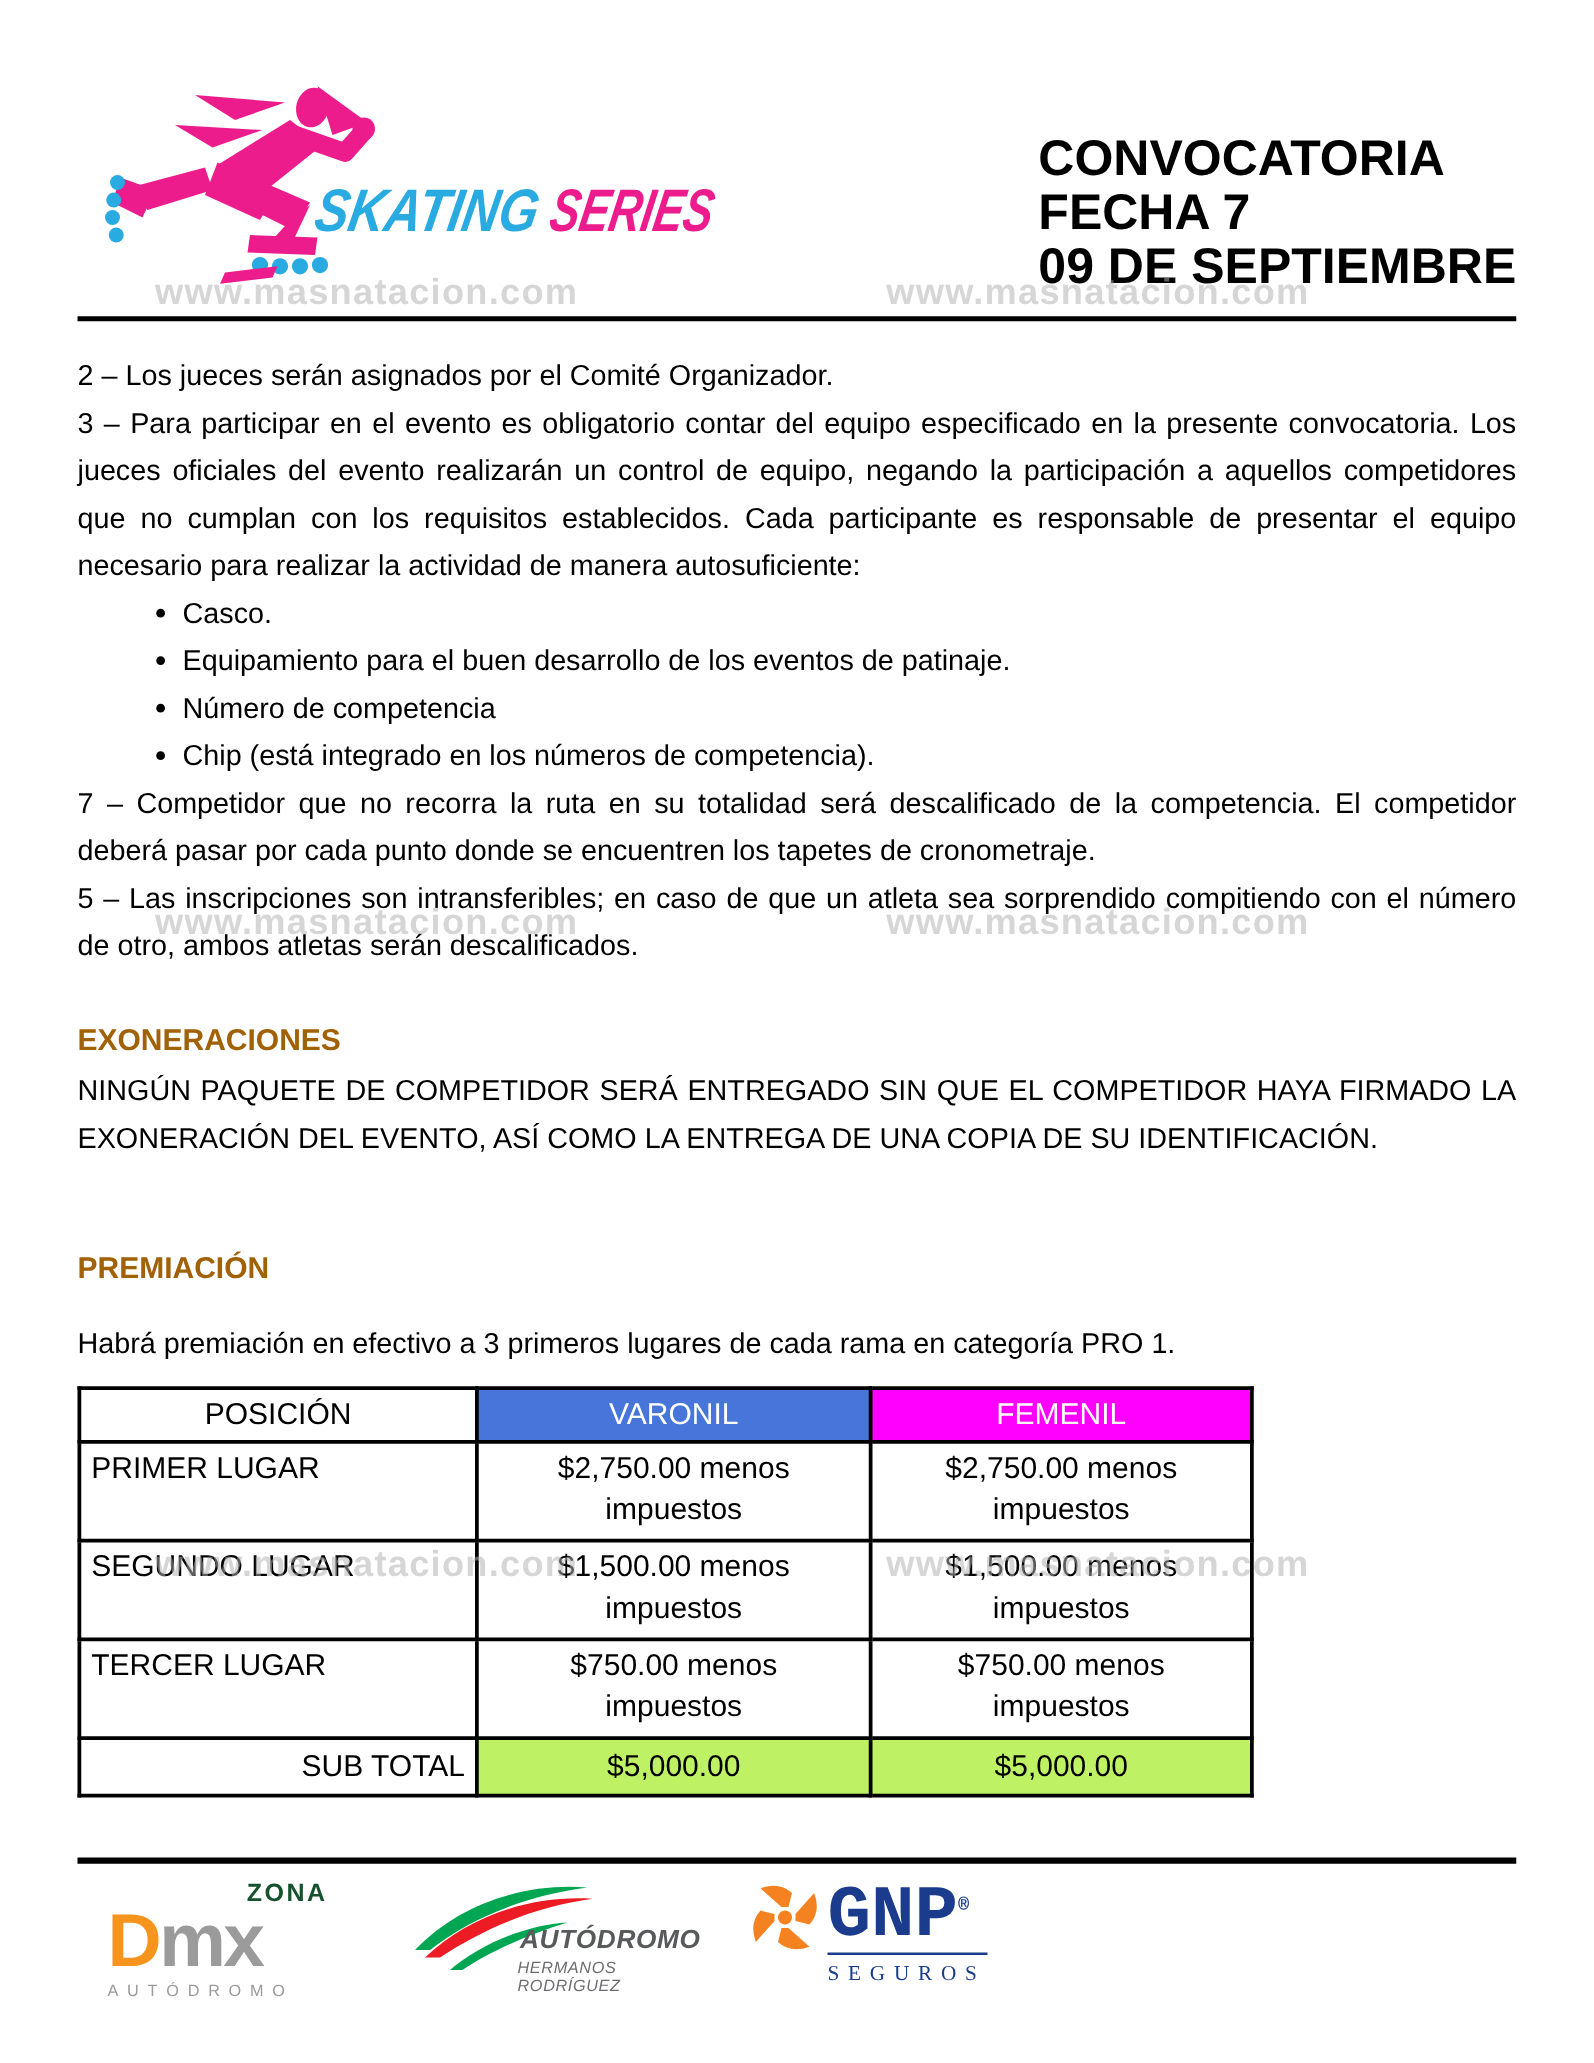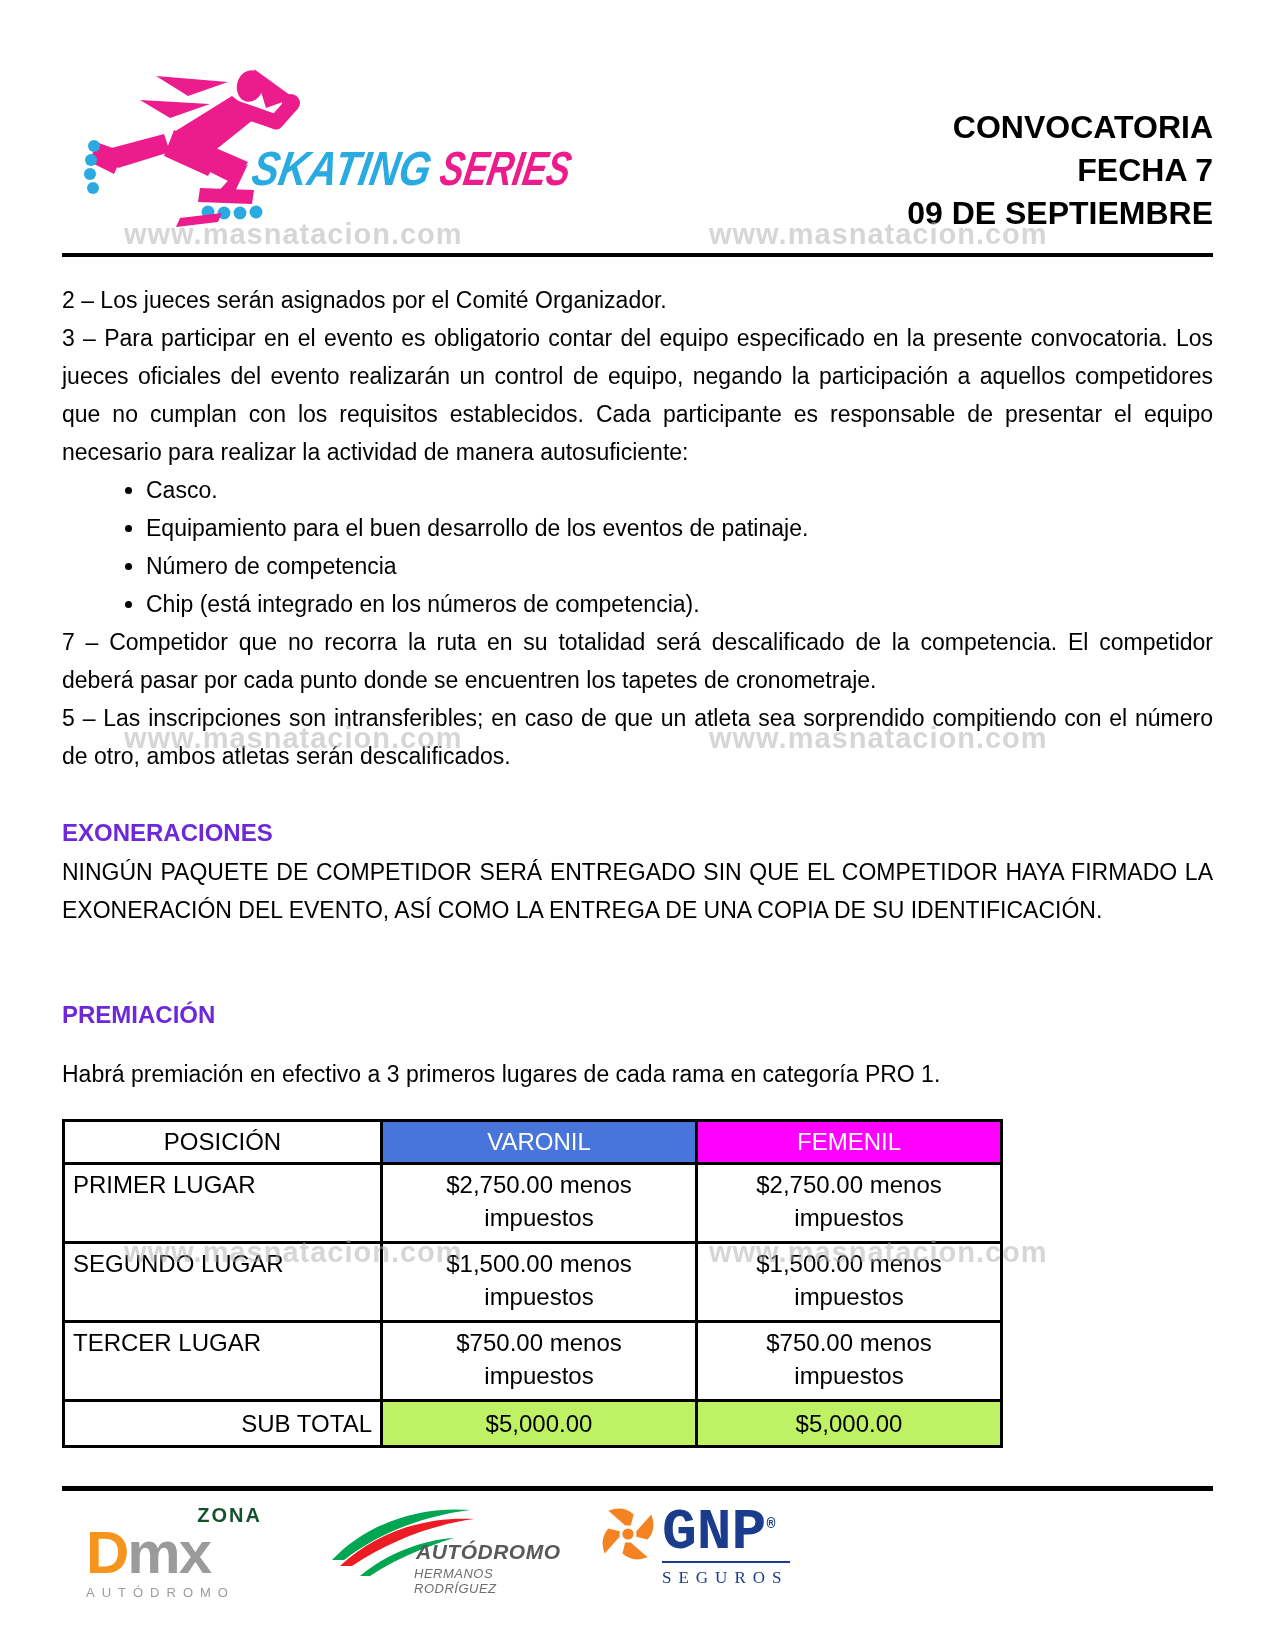--- a/index.html
+++ b/index.html
@@ -8,38 +8,38 @@
     font-family:"Liberation Sans","DejaVu Sans",sans-serif;color:#000;overflow:hidden;
   }
   
   .wm{
     position:absolute;z-index:3;font-size:29px;font-weight:bold;
     color:rgba(176,176,176,0.52);letter-spacing:1px;pointer-events:none;white-space:nowrap;
   }
   
   .logo-svg{position:absolute;left:70px;top:56px;z-index:2;}
   .doc-title{
-    position:absolute;right:62px;top:106px;z-index:2;text-align:right;
-    font-size:32px;font-weight:bold;line-height:43px;
+    position:absolute;right:62px;top:106px;z-index:2;
+    font-size:40px;font-weight:bold;line-height:43px;
   }
   .rule{position:absolute;left:62px;width:1151px;background:#000;z-index:2;}
   .top-rule{top:253px;height:4px;}
   .bottom-rule{top:1486px;height:5px;}
   
   .content{position:absolute;left:62px;top:257px;width:1151px;z-index:2;
     font-size:23px;line-height:38px;text-align:justify;}
   .content p{margin:0;}
   .p-first{margin-top:24px !important;}
   ul.equip{margin:0;padding-left:84px;list-style:disc;}
   ul.equip li{line-height:38px;text-align:left;}
-  h2.red{color:#6d28d9;font-size:24px;line-height:28px;font-weight:bold;margin:44px 0 6px 0;text-align:left;}
+  h2.red{color:#a16207;font-size:24px;line-height:28px;font-weight:bold;margin:44px 0 6px 0;text-align:left;}
   h2.prem{margin-top:72px;}
   .intro{margin-top:26px !important;margin-bottom:0 !important;text-align:left !important;}
   
-  table.prize{border-collapse:collapse;margin-top:26px;table-layout:fixed;width:938px;padding-left:16px;}
+  table.prize{border-collapse:collapse;margin-top:16px;table-layout:fixed;width:938px;padding-left:16px;}
   table.prize th,table.prize td{border:3px solid #000;font-weight:normal;}
   table.prize th{height:36px;font-size:24px;text-align:center;}
   th.var-h{background:#4775D9;color:#fff;}
   th.fem-h{background:#FF00FF;color:#fff;}
   td.pos{padding:3px 8px;vertical-align:top;text-align:left;font-size:24px;line-height:33px;}
   td.val{text-align:center;vertical-align:top;font-size:24px;line-height:33px;padding:3px 0;height:70px;}
   tr.subtotal td{height:37px;vertical-align:middle;}
   td.sub-label{text-align:right;vertical-align:middle;}
   td.gray{background:#bef264;text-align:center;font-size:24px;}
   

